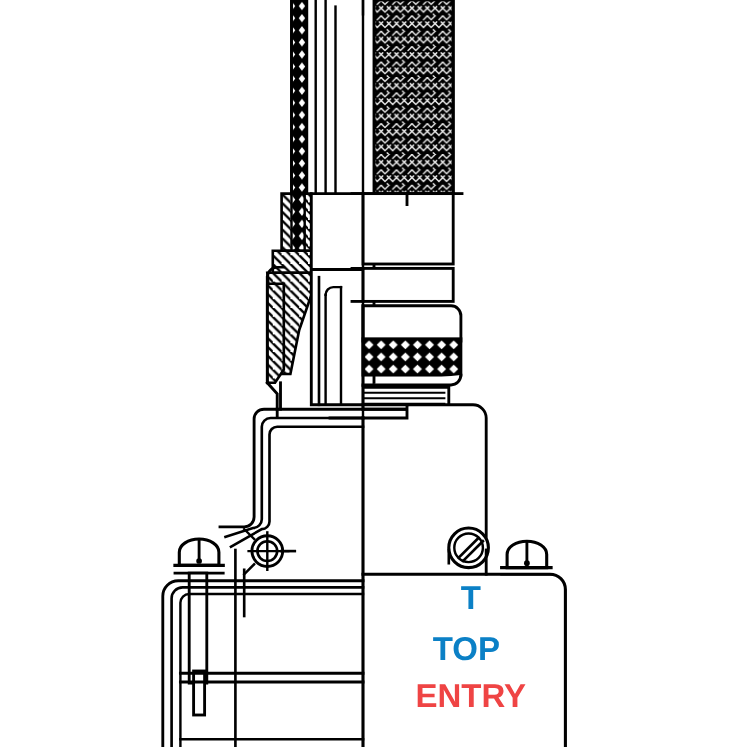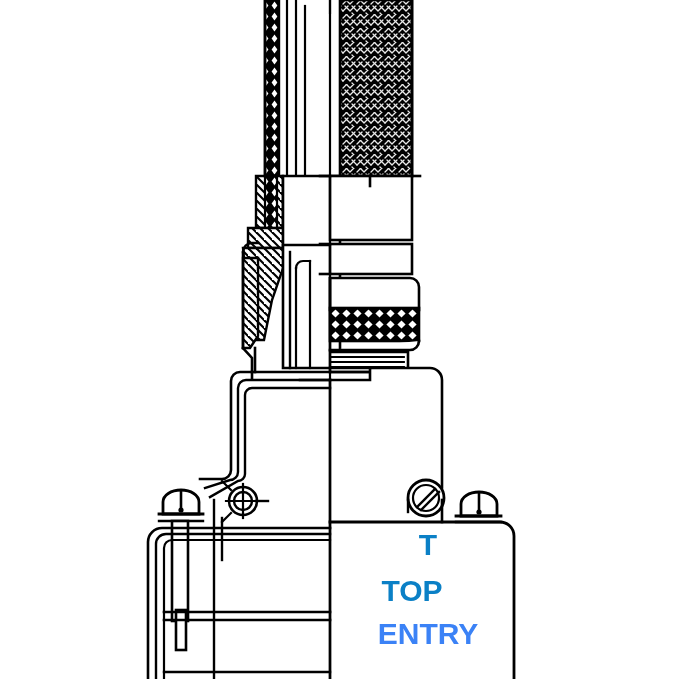--- a/index.html
+++ b/index.html
@@ -235,19 +235,19 @@
     <g>
       <line x1="330" y1="0" x2="330" y2="679" stroke="#000" stroke-width="2.2"></line>
     </g>
 
   </g>
 </svg>
 
 <div class="lbl" style="left:428px;top:545px;transform:translate(-50%,-50%);
             font-size:30px;color:#0b80c6;">T</div>
 
-<div class="lbl" style="left:412px;top:591px;transform:translate(-50%,-50%);
+<div class="lbl" style="left:424px;top:591px;transform:translate(-50%,-50%);
             font-size:30px;color:#0b80c6;">TOP</div>
 
 <div class="lbl" style="left:428px;top:634px;transform:translate(-50%,-50%);
-            font-size:30px;color:#3b82f6;text-align:center;">ENTRY</div>
+            font-size:30px;color:#ef4444;text-align:center;">ENTRY</div>
 
 </div>
 
 </body></html>

